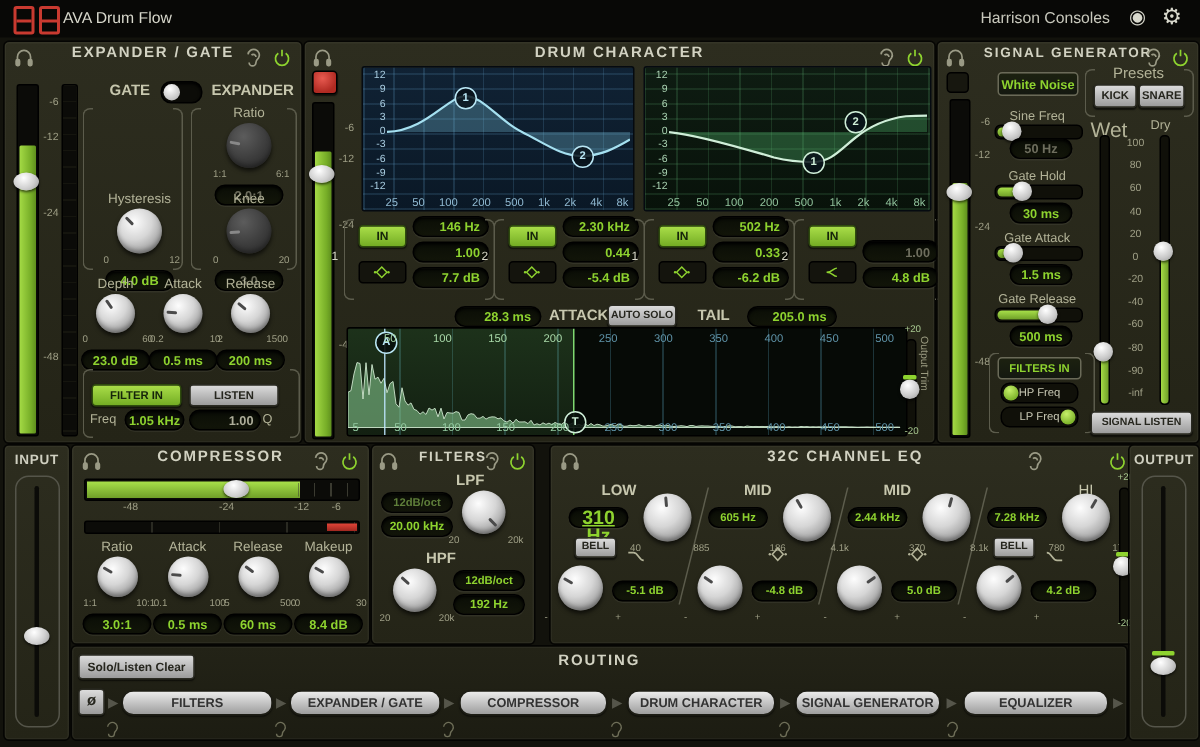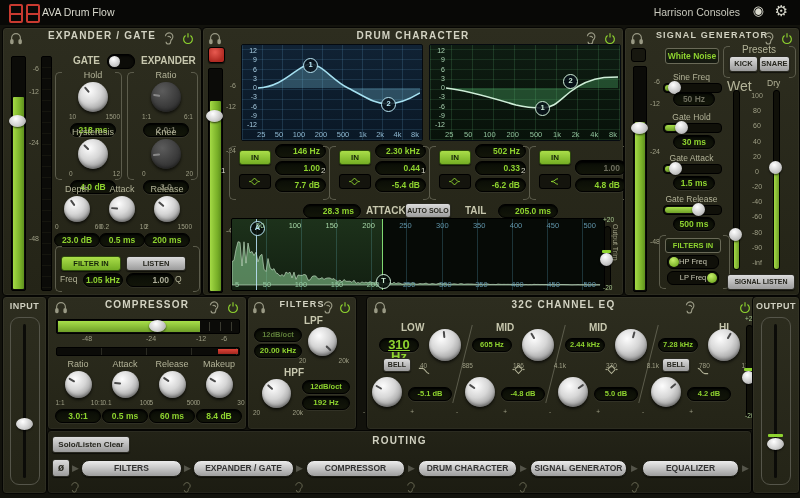--- a/index.html
+++ b/index.html
@@ -111,33 +111,20 @@
     <div class="toggle" style="left:104px;top:26px;">
         <i></i>
       </div>
     <span class="lbl" style="left:138px;top:27px;font-weight:bold;color:#c7c7ae;">EXPANDER</span>
 
     <div class="brk l" style="left:52px;top:44px;height:106px;"></div>
     <div class="brk r" style="left:112px;top:44px;height:106px;"></div>
     <div class="brk l" style="left:124px;top:44px;height:106px;"></div>
     <div class="brk r" style="left:188px;top:44px;height:106px;"></div>
 
-    <div class="knob" style="left:67px;top:42px;">
-        <div class="klabel">Hold</div>
-        <div class="kwrap" style="width:30px;height:30px">
-          <div class="kcirc">
-            <div class="kptr" style="transform:rotate(-40deg)">
-              <i></i>
-            </div>
-          </div>
-          <span class="kmin">10</span>
-          <span class="kmax">1500</span>
-        </div>
-        <div class="pill kval">218 ms</div>
-      </div>
     <div class="knob" style="left:140px;top:42px;">
         <div class="klabel">Ratio</div>
         <div class="kwrap" style="width:30px;height:30px">
           <div class="kcirc kdis">
             <div class="kptr" style="transform:rotate(-80deg)">
               <i></i>
             </div>
           </div>
           <span class="kmin">1:1</span>
           <span class="kmax">6:1</span>
@@ -776,21 +763,21 @@
             </div>
             <span class="kmin">-</span>
             <span class="kmax">+</span>
           </div>
         </div>
       <div class="pill" style="left:37px;top:90px;width:42px;font-size:7.5px;">5.0 dB</div>
     </div>
 
     <div class="abs" style="left:283px;top:0;width:92px;height:132px;">
       <div class="abs" style="left:-2px;top:28px;height:78px;border-left:1px solid rgba(190,190,170,.35);transform:skewX(-14deg);"></div>
-      <span class="lbl" style="left:36px;top:25px;font-weight:bold;color:#c7c7ae;padding-left:33px;">HI</span>
+      <span class="lbl" style="left:36px;top:25px;font-weight:normal;color:#c7c7ae;padding-left:33px;">HI</span>
       <div class="pill" style="left:8px;top:41px;width:38px;font-size:7.5px;">7.28 kHz</div>
       <div class="knob" style="left:58px;top:32px;">
           <div class="kwrap" style="width:32px;height:32px">
             <div class="kcirc">
               <div class="kptr" style="transform:rotate(30deg)">
                 <i></i>
               </div>
             </div>
             <span class="kmin">780</span>
             <span class="kmax">17k</span>

